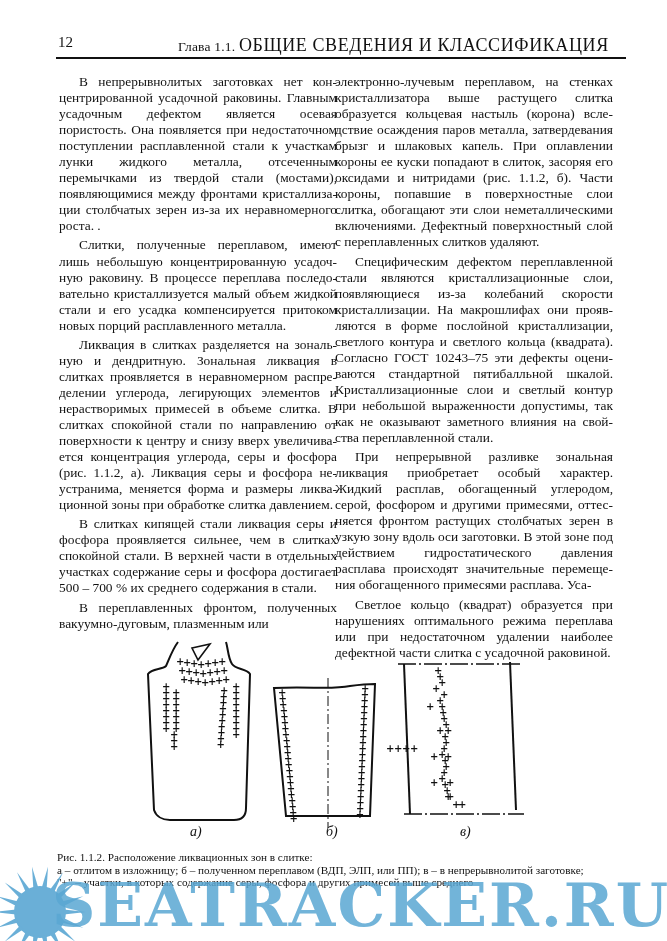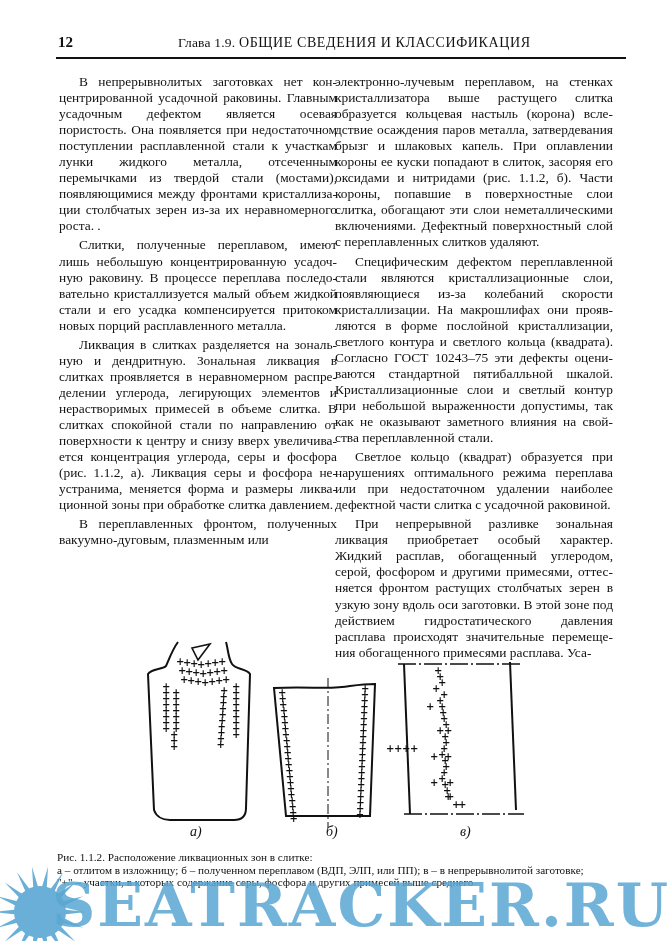--- a/index.html
+++ b/index.html
@@ -1,57 +1,58 @@
 <!DOCTYPE html>
 <html><head>
 <meta charset="utf-8">
 <style>
   html, body { margin: 0; padding: 0; background: #fff; }
   body { width: 667px; height: 941px; position: relative; overflow: hidden; font-family: "Liberation Serif", "DejaVu Serif", serif; color: #111; }
   .header { position: absolute; left: 58px; top: 34px; width: 565px; height: 22px; }
-  .page-num { position: absolute; left: 0; top: 0; font-weight: bold; font-size: 15px; }
+  .page-num { position: absolute; left: 0; top: 0; font-weight: normal; font-size: 15px; }
   .chapter { position: absolute; left: 120px; top: 1px; font-size: 13.5px; letter-spacing: 0.2px; }
-  .chapter .caps { font-size: 14px; letter-spacing: 0.6px; }
+  .chapter .caps { font-size: 18px; letter-spacing: 0.6px; }
   .rule { position: absolute; left: 56px; top: 57px; width: 570px; height: 2px; background: #111; }
   .col { position: absolute; top: 74px; width: 278px; font-size: 13.4px; line-height: 16.05px; text-align: justify; }
   .col.left { left: 59px; }
   .col.right { left: 335px; }
   .col p { margin: 0 0 3px 0; text-indent: 20px; hyphens: manual; }
   .col p.noindent { text-indent: 0; }
   .figure { position: absolute; left: 140px; top: 640px; width: 390px; height: 210px; }
   .fig-label { position: absolute; font-style: italic; font-size: 14px; }
   .caption { position: absolute; left: 57px; top: 851px; width: 600px; font-size: 11.2px; line-height: 12.6px; }
   .caption .cap-title { font-weight: normal; }
   .watermark { position: absolute; left: 0; top: 862px; width: 667px; height: 79px; pointer-events: none; }
   .wm-text { position: absolute; left: 52px; top: 870px; font-family: "DejaVu Serif", serif; font-weight: bold; font-size: 60px; letter-spacing: 2px; color: #5aa7d3; opacity: 0.85; }
 </style>
 </head>
 <body>
 
 <div class="header">
   <span class="page-num">12</span>
   <span class="chapter">
-    <span>Глава 1.9.</span>
+    <span>Глава 1.1.</span>
     <span class="caps">ОБЩИЕ СВЕДЕНИЯ И КЛАССИФИКАЦИЯ</span>
   </span>
 </div>
 <div class="rule"></div>
 
 <div class="col left">
   <p>В непрерывнолитых заготовках нет кон­центрированной усадочной раковины. Глав­ным усадочным дефектом является осевая пористость. Она появляется при недостаточ­ном поступлении расплавленной стали к участкам лунки жидкого металла, отсеченным перемычками из твердой стали (мостами), появляющимися между фронтами кристаллиза­ции столбчатых зерен из-за их неравномерного роста. .</p>
   <p>Слитки, полученные переплавом, имеют лишь небольшую концентрированную усадоч­ную раковину. В процессе переплава последо­вательно кристаллизуется малый объем жид­кой стали и его усадка компенсируется прито­ком новых порций расплавленного металла.</p>
   <p>Ликвация в слитках разделяется на зональ­ную и дендритную. Зональная ликвация в слитках проявляется в неравномерном распре­делении углерода, легирующих элементов и нерастворимых примесей в объеме слитка. В слитках спокойной стали по направлению от поверхности к центру и снизу вверх увеличива­ется концентрация углерода, серы и фосфора (рис. 1.1.2, а). Ликвация серы и фосфора не­устранима, меняется форма и размеры ликва­ционной зоны при обработке слитка давлени­ем.</p>
+  <p>В слитках кипящей стали ликвация серы и фосфора проявляется сильнее, чем в слитках спокойной стали. В верхней части в отдельных участках содержание серы и фосфора достигает 500 – 700 % их среднего содержания в стали.</p>
   <p>В переплавленных фронтом, полученных вакуумно-дуговым, плазменным или</p>
 </div>
 
 <div class="col right">
   <p class="noindent">электронно-лучевым переплавом, на стенках кристаллизатора выше растущего слитка образуется кольцевая настыль (корона) всле­дствие осаждения паров металла, затвердева­ния брызг и шлаковых капель. При оплавлении короны ее куски попадают в слиток, засоряя его оксидами и нитридами (рис. 1.1.2, б). Части короны, попавшие в поверхностные слои слитка, обогащают эти слои неметаллическими включениями. Дефектный поверхностный слой с переплавленных слитков удаляют.</p>
   <p>Специфическим дефектом переплавленной стали являются кристаллизационные слои, появляющиеся из-за колебаний скорости кристаллизации. На макрошлифах они прояв­ляются в форме послойной кристаллизации, светлого контура и светлого кольца (квадрата). Согласно ГОСТ 10243–75 эти дефекты оцени­ваются стандартной пятибалльной шкалой. Кристаллизационные слои и светлый контур при небольшой выраженности допустимы, так как не оказывают заметного влияния на свой­ства переплавленной стали.</p>
+  <p>При непрерывной разливке зональная ликвация приобретает особый характер. Жидкий расплав, обогащенный углеродом, серой, фосфором и другими примесями, оттес­няется фронтом растущих столбчатых зерен в узкую зону вдоль оси заготовки. В этой зоне под действием гидростатического давления расплава происходят значительные перемеще­ния обогащенного примесями расплава. Уса-</p>
   <p>Светлое кольцо (квадрат) образуется при нарушениях оптимального режима переплава или при недостаточном удалении наиболее дефектной части слитка с усадочной ракови­ной.</p>
-  <p>При непрерывной разливке зональная ликвация приобретает особый характер. Жидкий расплав, обогащенный углеродом, серой, фосфором и другими примесями, оттес­няется фронтом растущих столбчатых зерен в узкую зону вдоль оси заготовки. В этой зоне под действием гидростатического давления расплава происходят значительные перемеще­ния обогащенного примесями расплава. Уса-</p>
 </div>
 
 <div class="figure">
   <svg width="390" height="210" viewBox="0 0 390 210">
     <g fill="none" stroke="#111" stroke-width="2">
 
       <path d="M38,2 C32,10 28,22 26,26 C22,30 12,28 8,34 L14,170 C16,176 22,180 30,180 L94,180 C102,180 106,176 106,168 L110,34 C106,28 96,30 92,24 C88,18 88,8 86,2"></path>
       <path d="M52,8 L70,4 L58,20 Z" stroke-width="1.6"></path>
 
       <path d="M134,48 C170,46 190,50 210,46 C225,44 232,44 235,44 L230,176 L146,176 Z"></path>

